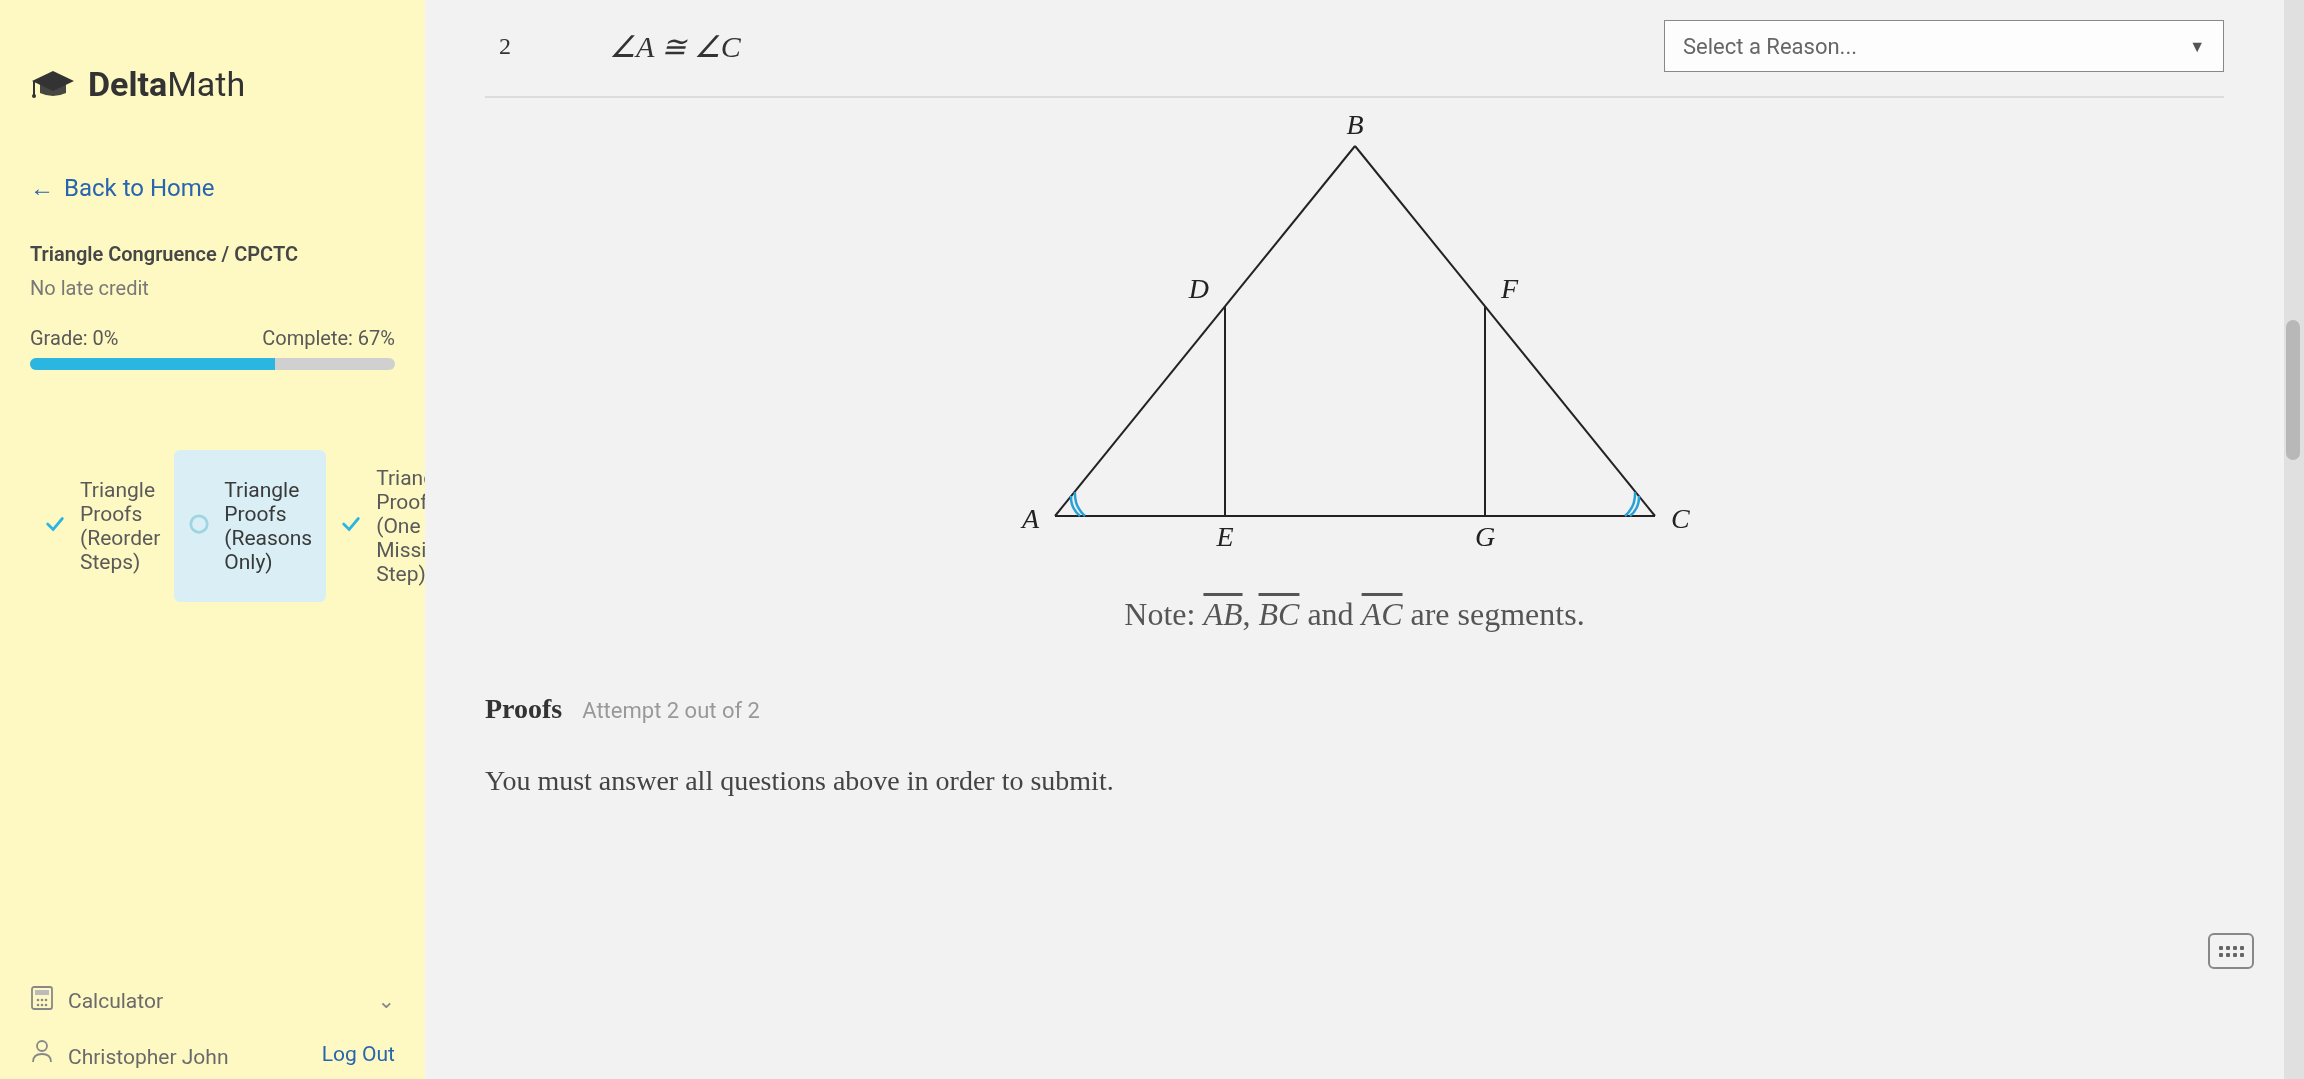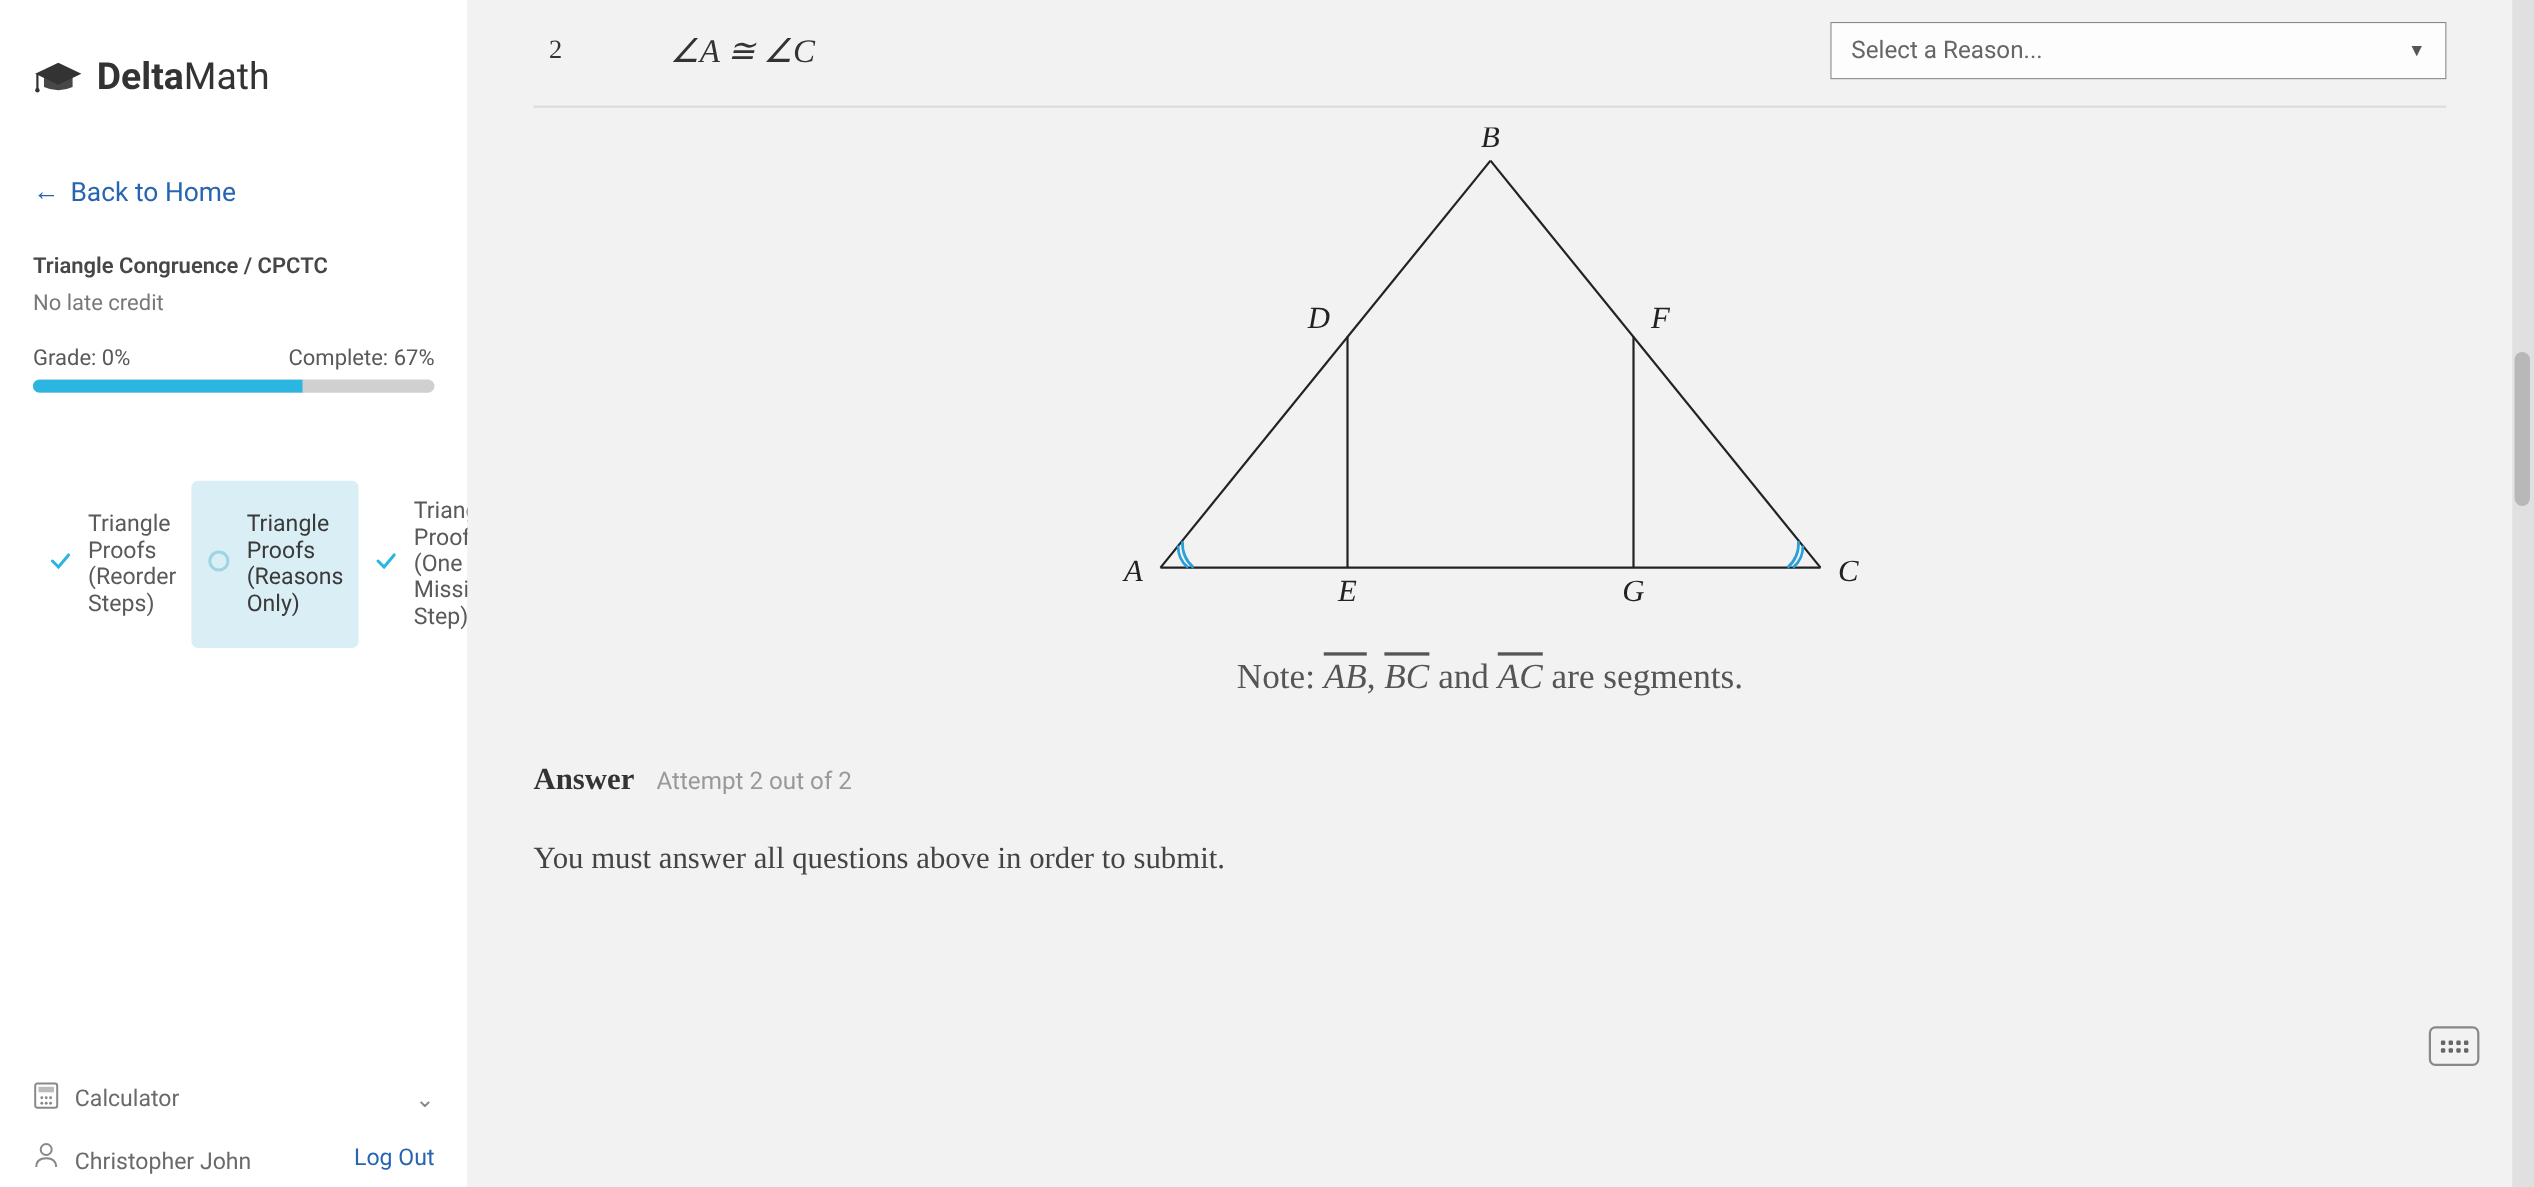--- a/index.html
+++ b/index.html
@@ -6,22 +6,22 @@
     body {
       font-family: -apple-system, BlinkMacSystemFont, "Segoe UI", Roboto, Helvetica, Arial, sans-serif;
       background: #e8e8e8;
       width: 2304px;
       height: 1079px;
       overflow: hidden;
       display: flex;
     }
     .sidebar {
       width: 425px;
-      background: #ffffff;
-      padding: 30px 30px 0 30px;
+      background: #fef9c3;
+      padding: 44px 30px 0 30px;
       display: flex;
       flex-direction: column;
       position: relative;
     }
     .logo {
       display: flex;
       align-items: center;
       gap: 12px;
       margin-bottom: 70px;
       margin-top: 20px;
@@ -360,21 +360,21 @@
       <text x="230" y="430" font-family="Times New Roman" font-size="28" font-style="italic" text-anchor="middle" fill="#222">E</text>
       <text x="490" y="430" font-family="Times New Roman" font-size="28" font-style="italic" text-anchor="middle" fill="#222">G</text>
     </svg>
 
     <div class="note-text">
       <span>Note: </span><span class="overline">AB</span><span>, </span><span class="overline">BC</span><span> and </span><span class="overline">AC</span><span> are segments.</span>
     </div>
   </div>
 
   <div class="answer-heading">
-    <span class="answer-label">Answer</span>
+    <span class="answer-label">Proofs</span>
     <span class="attempt-text">Attempt 2 out of 2</span>
   </div>
 
   <div class="submit-msg">You must answer all questions above in order to submit.</div>
 
   <div class="keyboard-btn">
     <span class="dots">
       <span></span>
         <span></span>
         <span></span>

